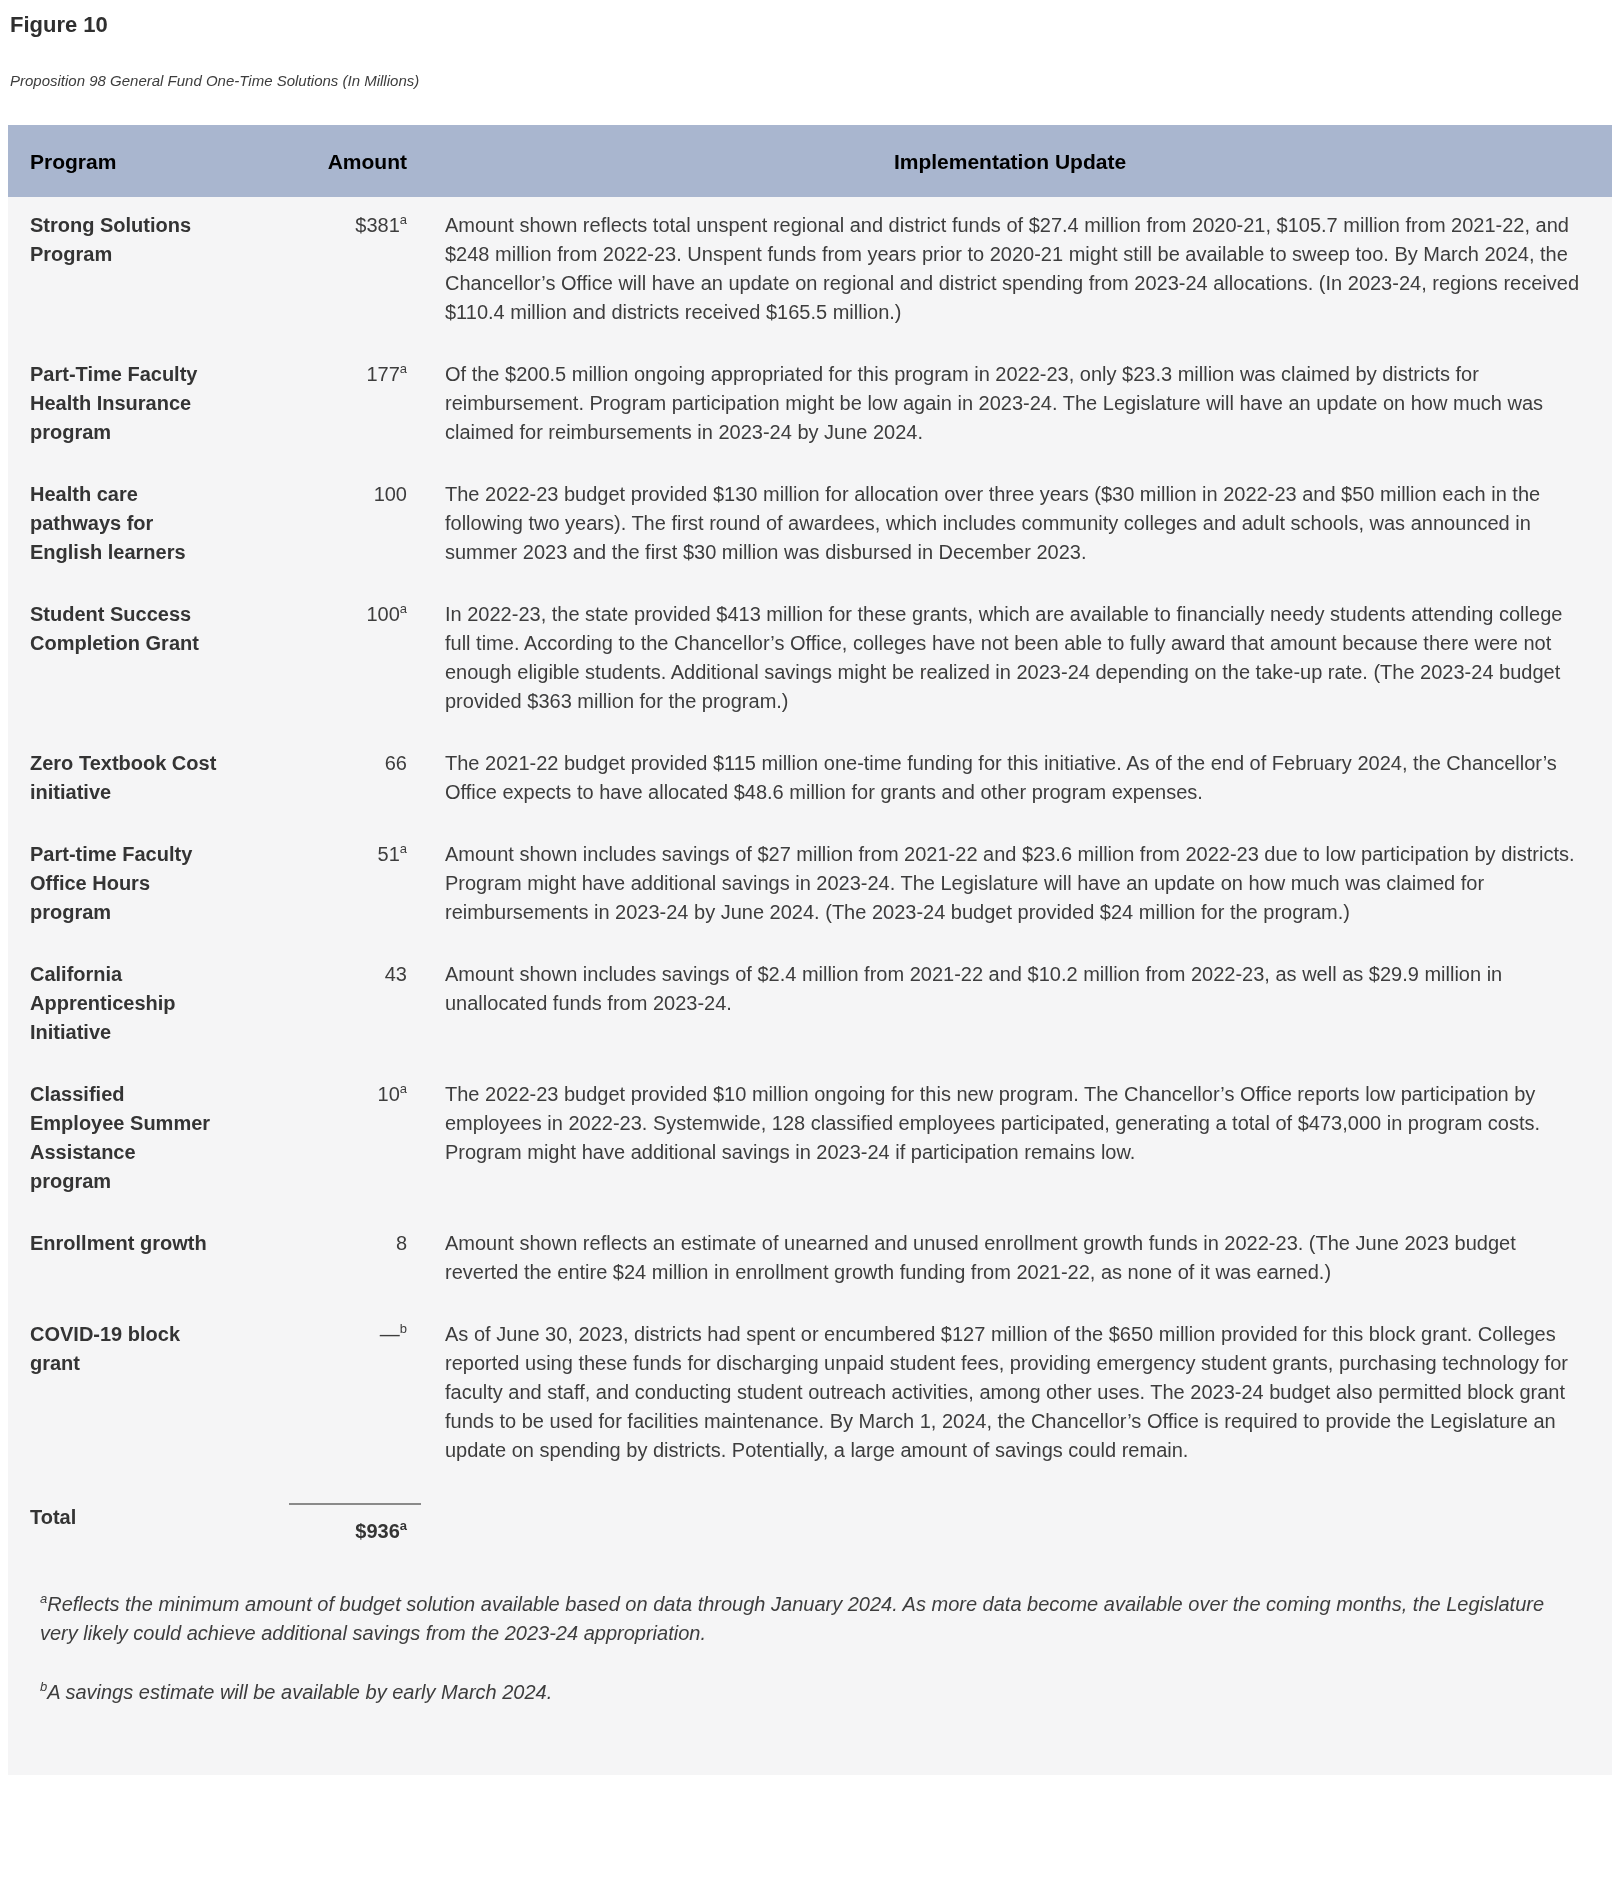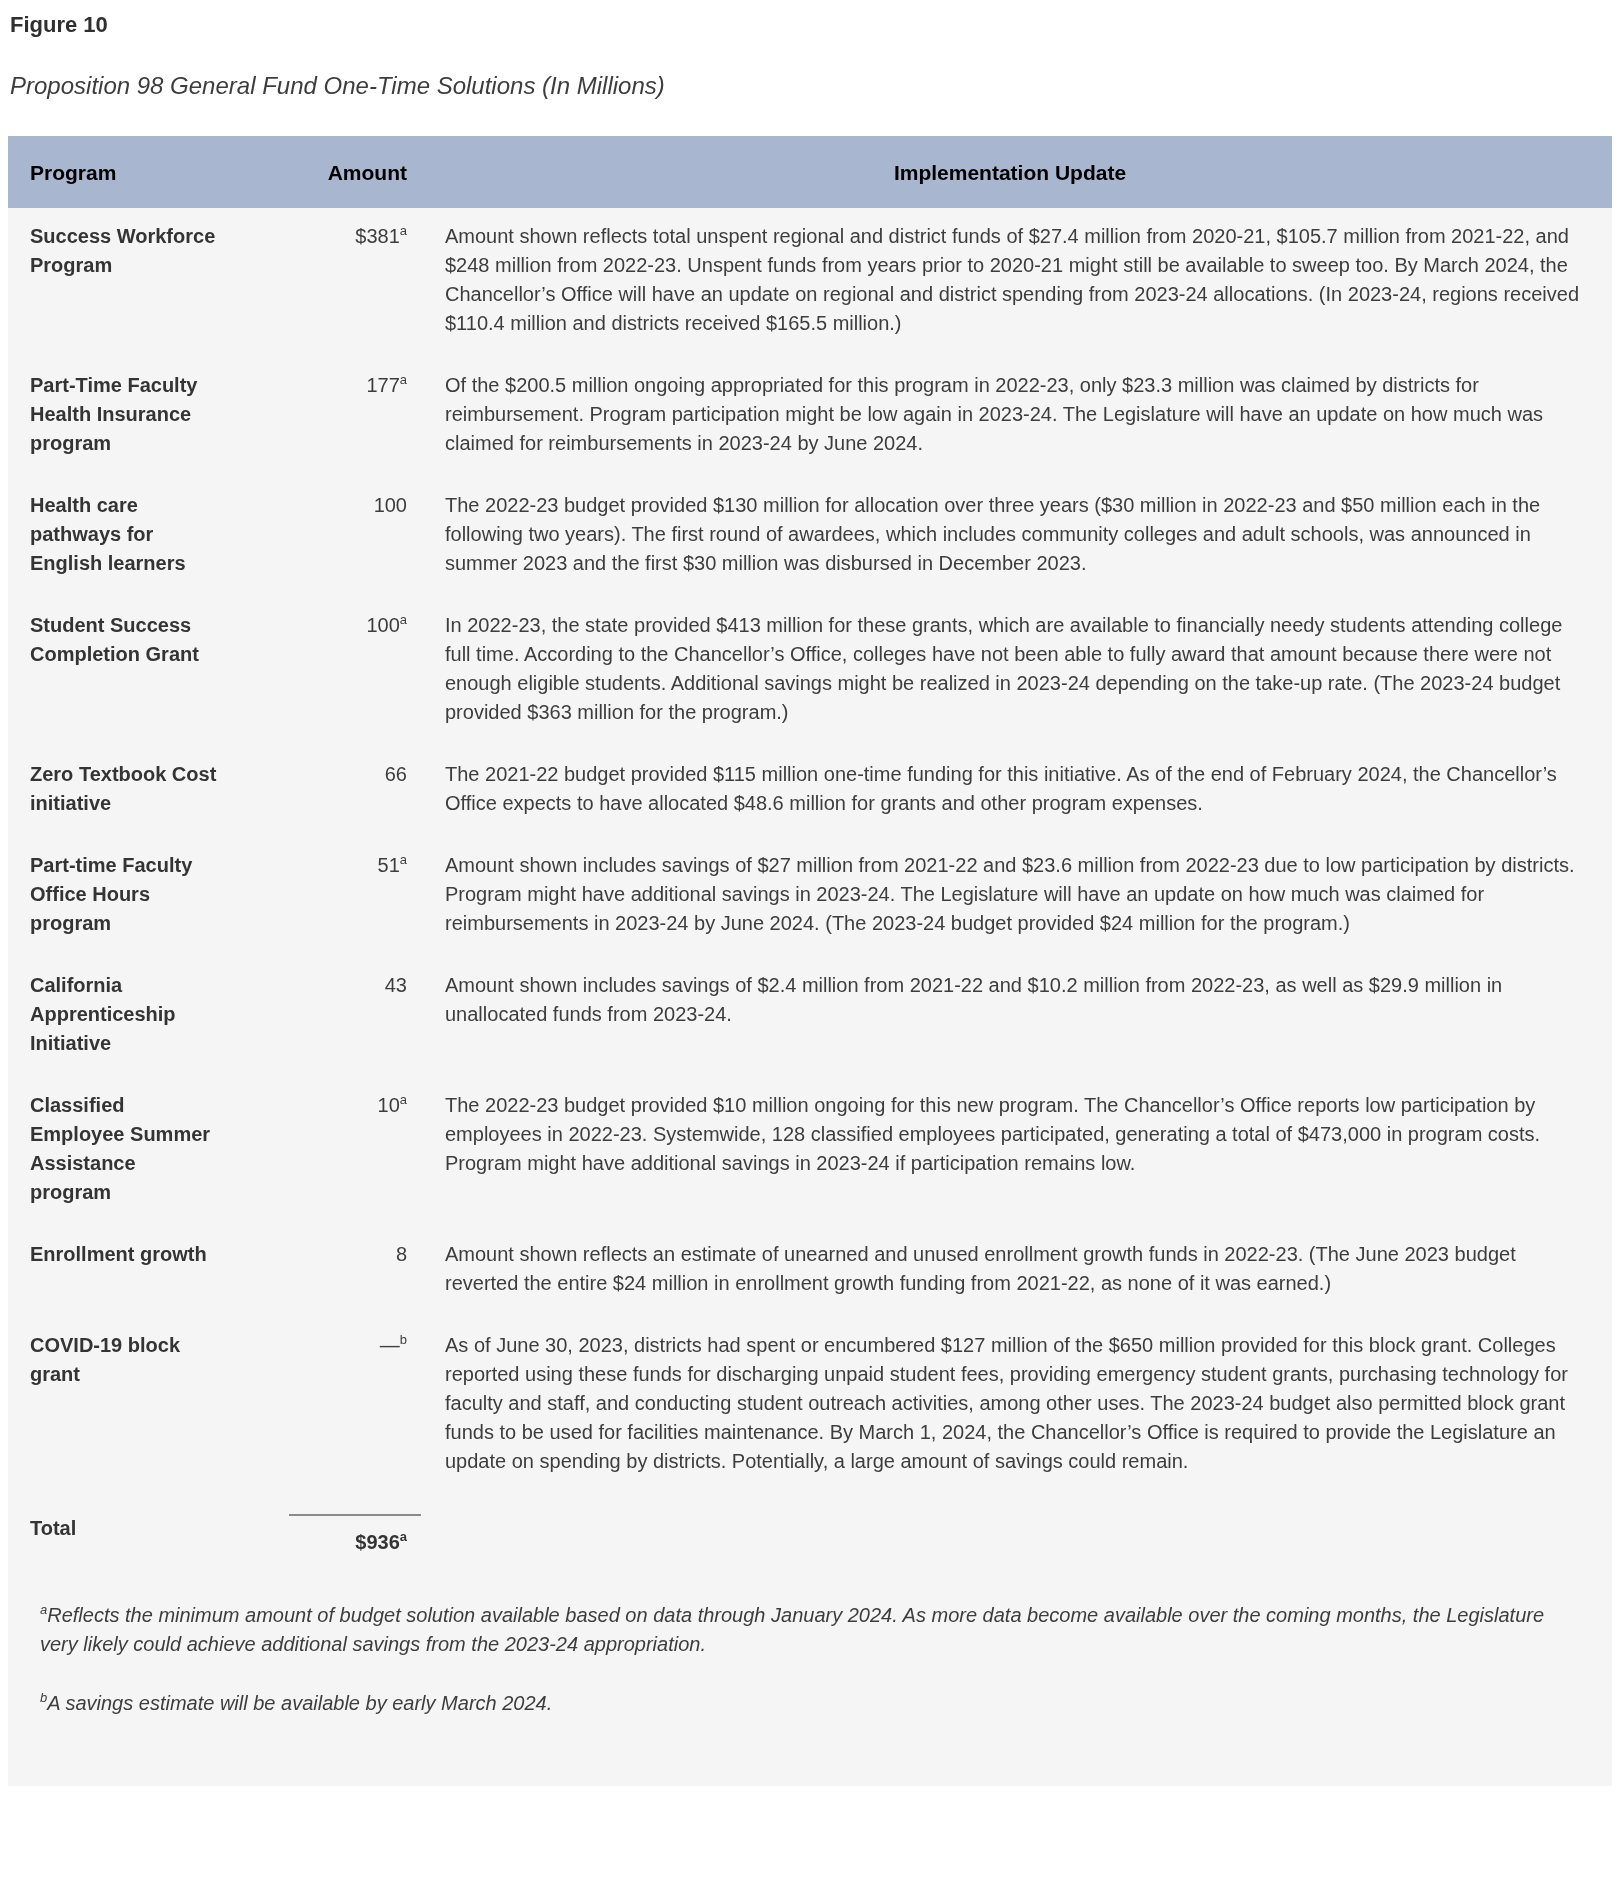--- a/index.html
+++ b/index.html
@@ -24,21 +24,21 @@
   .figure-label{
     font-size:22px;font-weight:bold;color:var(--heading);
     margin:0 0 34px 0;
   }
   .figure-title{
     font-size:32px;font-weight:bold;color:var(--heading);
     letter-spacing:-0.2px;
     margin:0 0 42px 0;
   }
   .figure-subtitle{
-    font-size:24px;font-style:italic;color:var(--text);
+    font-size:15px;font-style:italic;color:var(--text);
     margin:0 0 36px 0;font-weight:400;
   }
   .table-block{
     margin:0 8px;
     background:var(--table-bg);
     padding-bottom:38px;
   }
   table.funds{
     width:100%;
     border-collapse:collapse;
@@ -114,21 +114,21 @@
       </colgroup>
       <thead>
         <tr>
           <th class="col-program">Program</th>
           <th class="col-amount">Amount</th>
           <th class="col-update">Implementation Update</th>
         </tr>
       </thead>
       <tbody>
         <tr>
-          <td class="prog">Success Workforce Program</td>
+          <td class="prog">Strong Solutions Program</td>
           <td class="amt"><span>$381</span><sup>a</sup></td>
           <td class="upd">Amount shown reflects total unspent regional and district funds of $27.4 million from 2020-21, $105.7 million from 2021-22, and $248 million from 2022-23. Unspent funds from years prior to 2020-21 might still be available to sweep too. By March 2024, the Chancellor’s Office will have an update on regional and district spending from 2023-24 allocations. (In 2023-24, regions received $110.4 million and districts received $165.5 million.)</td>
         </tr>
         <tr>
           <td class="prog">Part-Time Faculty Health Insurance program</td>
           <td class="amt"><span>177</span><sup>a</sup></td>
           <td class="upd">Of the $200.5 million ongoing appropriated for this program in 2022-23, only $23.3 million was claimed by districts for reimbursement. Program participation might be low again in 2023-24. The Legislature will have an update on how much was claimed for reimbursements in 2023-24 by June 2024.</td>
         </tr>
         <tr>
           <td class="prog">Health care pathways for English learners</td>

